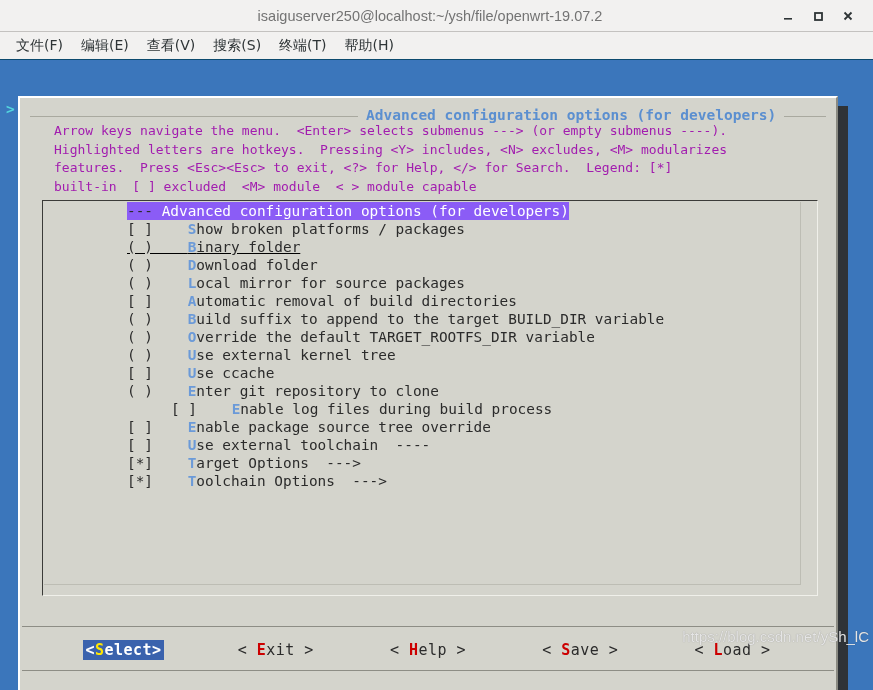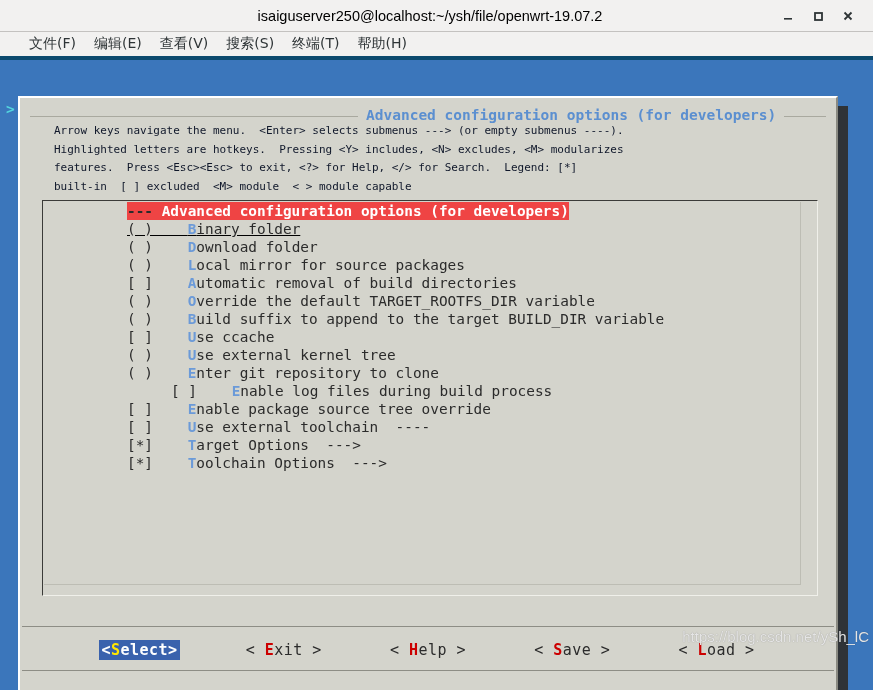--- a/index.html
+++ b/index.html
@@ -22,42 +22,42 @@
     width: 873px; height: 32px;
     background: #f2f1f0;
     border-bottom: 1px solid #c4c2c0;
     display: flex; align-items: center;
     box-sizing: border-box;
   }
   .titlebar-title {
     flex: 1;
     text-align: center;
     font-size: 14.5px;
-    color: #000000;
+    color: #737373;
     font-family: "Liberation Sans", sans-serif;
     padding-left: 87px;
     white-space: nowrap;
   }
   .wbtns { display: flex; align-items: center; margin-right: 10px; }
   .wbtn {
     width: 30px; height: 26px;
     display: flex; align-items: center; justify-content: center;
     color: #2e3436; font-size: 13px;
     font-family: "DejaVu Sans", sans-serif;
   }
   .wbtn svg { display: block; }
 
   
   .menubar {
     position: absolute; left: 0; top: 32px;
     width: 873px; height: 28px;
     background: #f2f1f0;
-    border-bottom: 4px solid #0c4a6e;
+    border-bottom: 1px solid #0c4a6e;
     display: flex; align-items: center;
-    padding-left: 20px;
+    padding-left: 7px;
     box-sizing: border-box;
   }
   .menu-item {
     font-size: 14px;
     color: #2e3436;
     padding: 2px 9px;
     white-space: nowrap;
     font-family: "DejaVu Sans", sans-serif;
   }
 
@@ -129,22 +129,22 @@
     white-space: pre;
     padding: 0 8px;
     font-family: "DejaVu Sans Mono", "Liberation Mono", monospace;
   }
 
   
   .help {
     position: absolute;
     left: 34px; top: 24px;
     width: 790px;
-    color: #0f172a;
-    font-size: 11px;
+    color: #a21caf;
+    font-size: 13px;
     line-height: 18.5px;
     white-space: pre;
     font-family: "DejaVu Sans Mono", "Liberation Mono", monospace;
   }
 
   
   .listbox {
     position: absolute;
     left: 22px; top: 102px;
     width: 776px; height: 396px;
@@ -173,23 +173,23 @@
   }
   .row {
     white-space: pre;
     color: #2b2b2b;
     height: 18px;
     display: block;
   }
   .row .tag { color: #2b2b2b; }
   .row .hot { color: #6b9ad8; font-weight: bold; }
   .row.selected {
-    background: #ef4444;
+    background: #8b5cf6;
     color: #ffffff;
-    font-weight: bold;
+    font-weight: normal;
     display: inline-block;
     text-align: center;
   }
 
   
   .btn-sep {
     position: absolute;
     left: 2px; top: 572px;
     width: 812px; height: 0;
     border-top: 1px solid #8d8d85;
@@ -198,21 +198,21 @@
     top: 528px;
     border-top: 1px solid #8d8d85;
   }
   .buttons {
     position: absolute;
     left: 0; top: 534px;
     width: 816px; height: 36px;
     display: flex;
     align-items: center;
     justify-content: center;
-    gap: 0px;
+    gap: 8px;
     font-family: "DejaVu Sans Mono", "Liberation Mono", monospace;
     font-size: 15px;
   }
   .btn {
     white-space: pre;
     color: #2b2b2b;
     padding: 1px 2px;
     margin: 0 32px;
     letter-spacing: 0.5px;
   }
@@ -289,43 +289,46 @@
 
       <div class="help">Arrow keys navigate the menu.  &lt;Enter&gt; selects submenus ---&gt; (or empty submenus ----).
 Highlighted letters are hotkeys.  Pressing &lt;Y&gt; includes, &lt;N&gt; excludes, &lt;M&gt; modularizes
 features.  Press &lt;Esc&gt;&lt;Esc&gt; to exit, &lt;?&gt; for Help, &lt;/&gt; for Search.  Legend: [*]
 built-in  [ ] excluded  &lt;M&gt; module  &lt; &gt; module capable</div>
 
       <div class="listbox">
         <div class="listinner"></div>
         <div class="rows" id="rows">
             <div style="height: 18px;"><div class="row selected"><span class="tag">--- </span><span>Advanced configuration options (for developers)</span></div></div>
+            <div style="height: 18px;">
+              <div class="row"><span class="tag">[ ]    </span><span class="hot">S</span><span>how broken platforms / packages</span></div>
+            </div>
             <div style="height: 18px; text-decoration: underline;">
               <div class="row"><span class="tag">( )    </span><span class="hot">B</span><span>inary folder</span></div>
             </div>
             <div style="height: 18px;">
               <div class="row"><span class="tag">( )    </span><span class="hot">D</span><span>ownload folder</span></div>
             </div>
             <div style="height: 18px;">
               <div class="row"><span class="tag">( )    </span><span class="hot">L</span><span>ocal mirror for source packages</span></div>
             </div>
             <div style="height: 18px;">
               <div class="row"><span class="tag">[ ]    </span><span class="hot">A</span><span>utomatic removal of build directories</span></div>
             </div>
             <div style="height: 18px;">
+              <div class="row"><span class="tag">( )    </span><span class="hot">B</span><span>uild suffix to append to the target BUILD_DIR variable</span></div>
+            </div>
+            <div style="height: 18px;">
               <div class="row"><span class="tag">( )    </span><span class="hot">O</span><span>verride the default TARGET_ROOTFS_DIR variable</span></div>
             </div>
             <div style="height: 18px;">
-              <div class="row"><span class="tag">( )    </span><span class="hot">B</span><span>uild suffix to append to the target BUILD_DIR variable</span></div>
+              <div class="row"><span class="tag">( )    </span><span class="hot">U</span><span>se external kernel tree</span></div>
             </div>
             <div style="height: 18px;">
               <div class="row"><span class="tag">[ ]    </span><span class="hot">U</span><span>se ccache</span></div>
-            </div>
-            <div style="height: 18px;">
-              <div class="row"><span class="tag">( )    </span><span class="hot">U</span><span>se external kernel tree</span></div>
             </div>
             <div style="height: 18px;">
               <div class="row"><span class="tag">( )    </span><span class="hot">E</span><span>nter git repository to clone</span></div>
             </div>
             <div style="height: 18px; margin-left: 44px;">
               <div class="row"><span class="tag">[ ]    </span><span class="hot">E</span><span>nable log files during build process</span></div>
             </div>
             <div style="height: 18px;">
               <div class="row"><span class="tag">[ ]    </span><span class="hot">E</span><span>nable package source tree override</span></div>
             </div>

